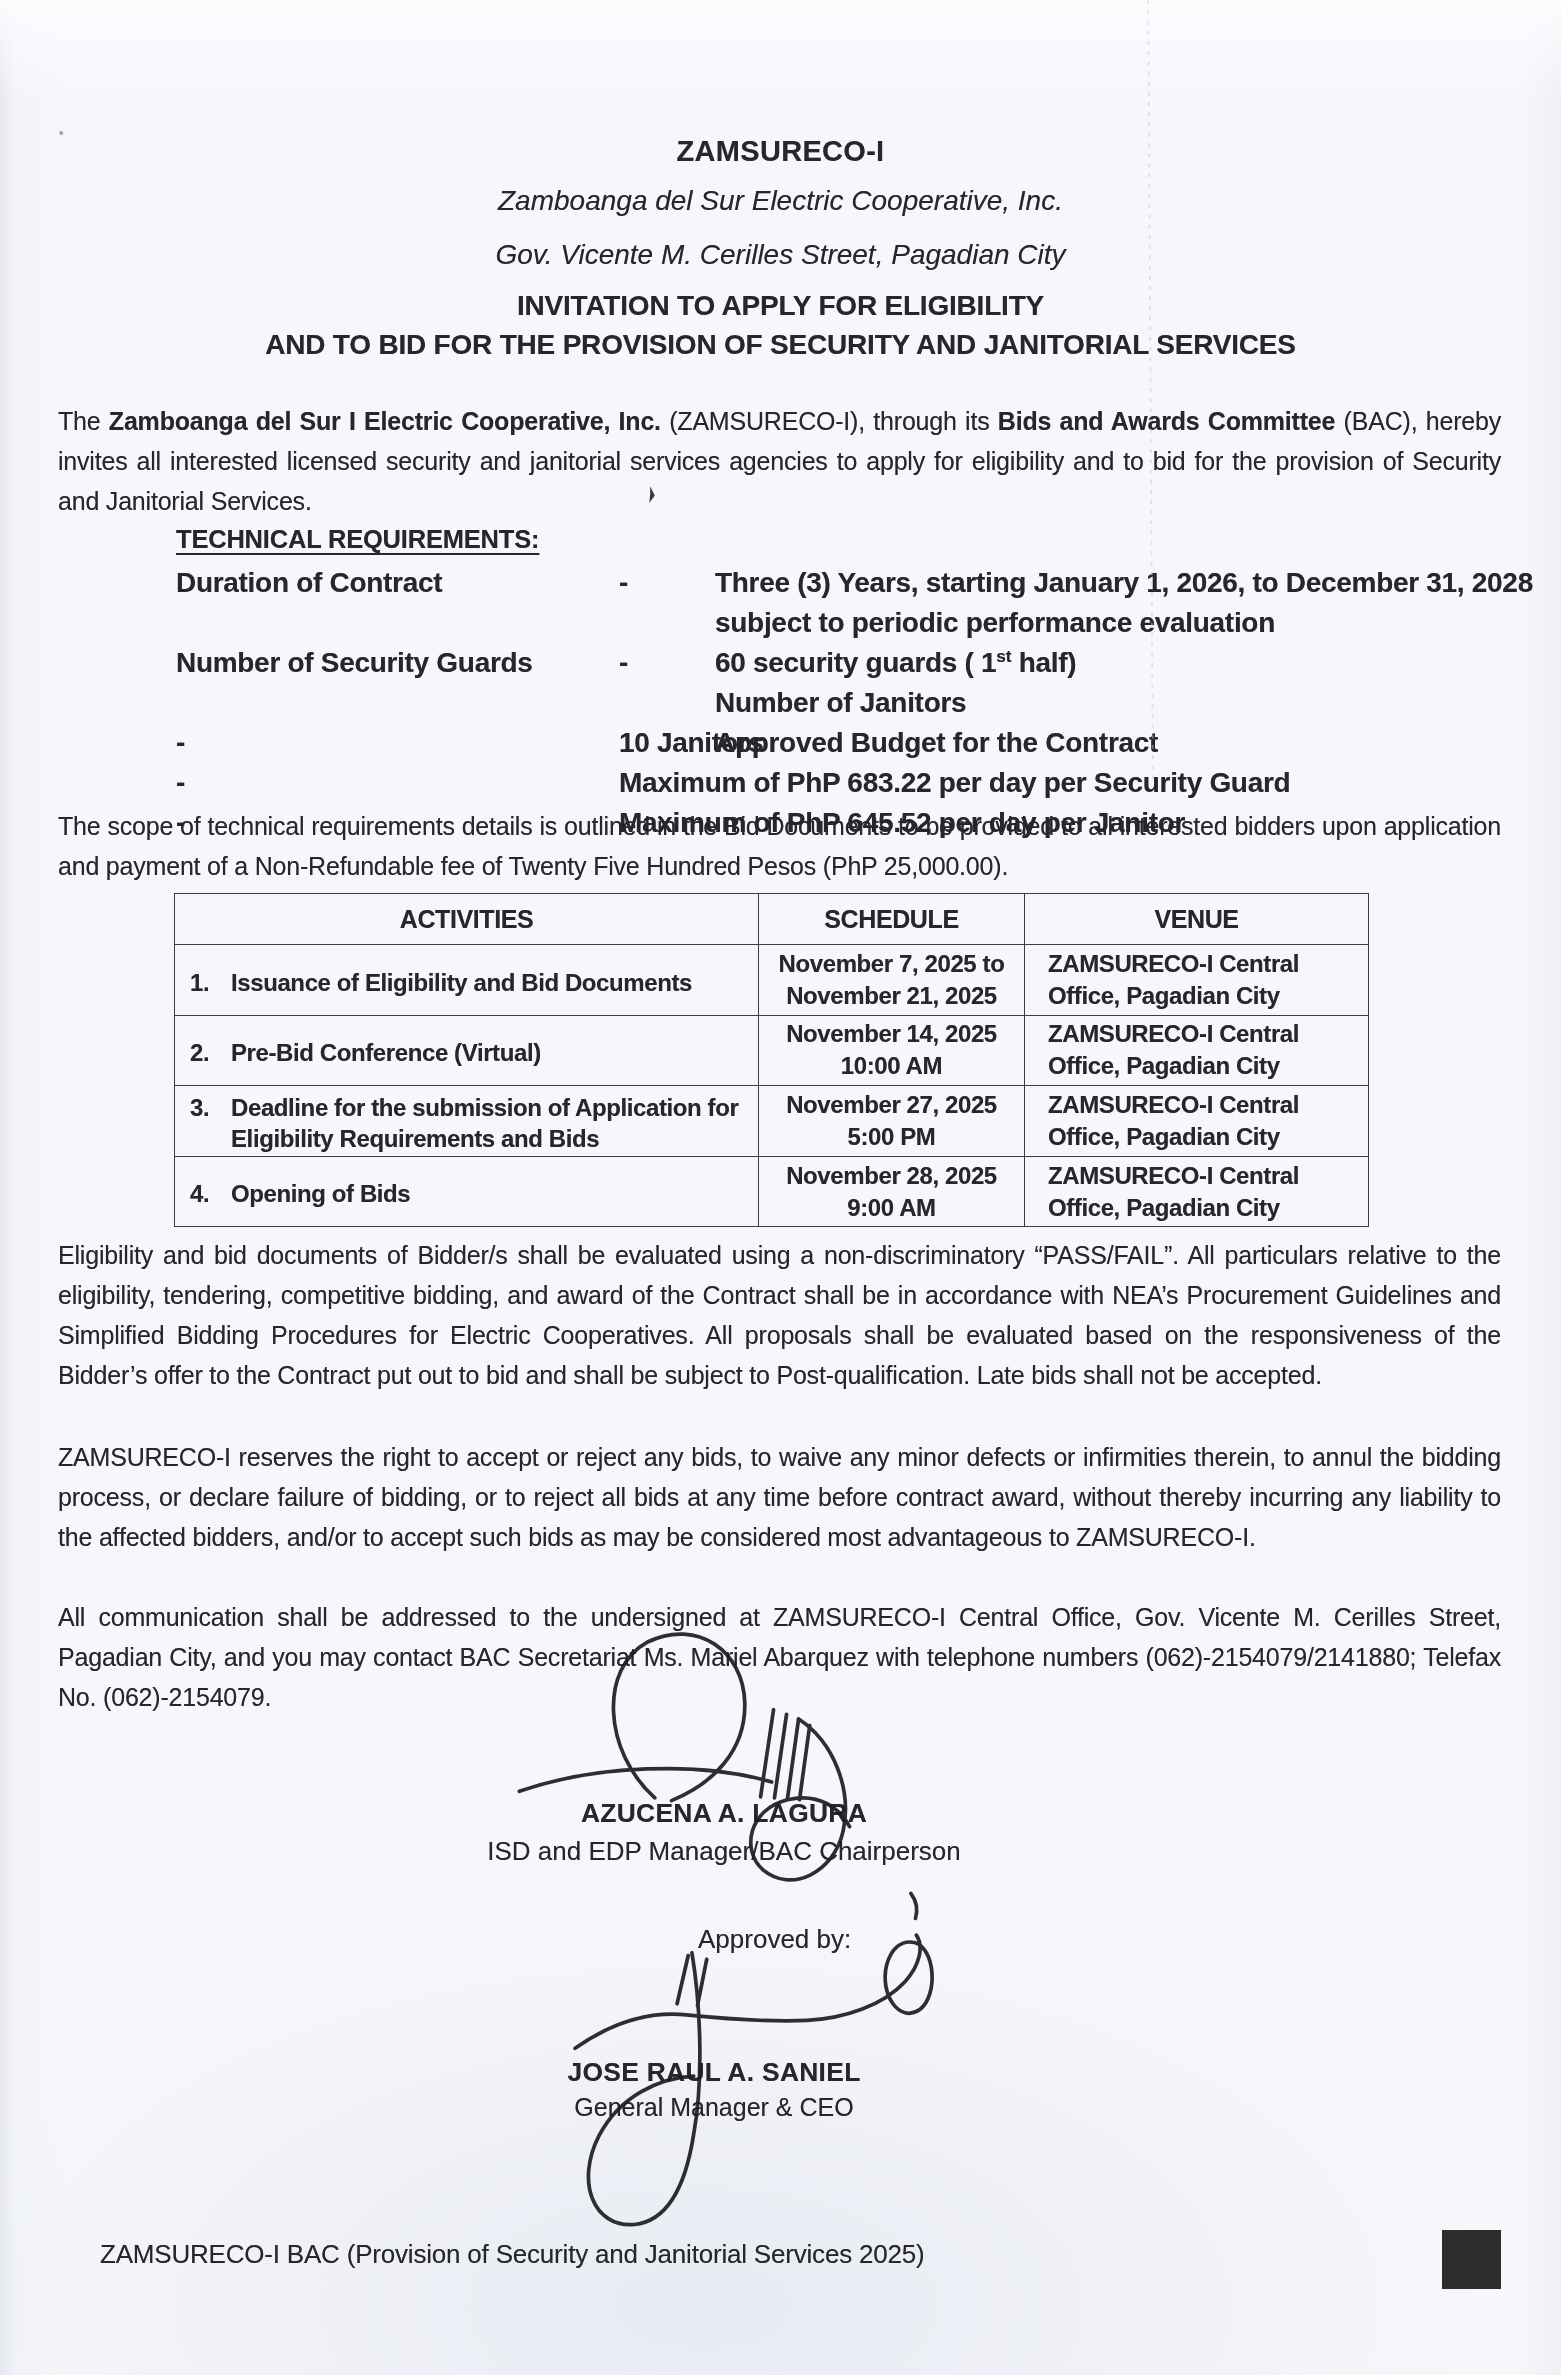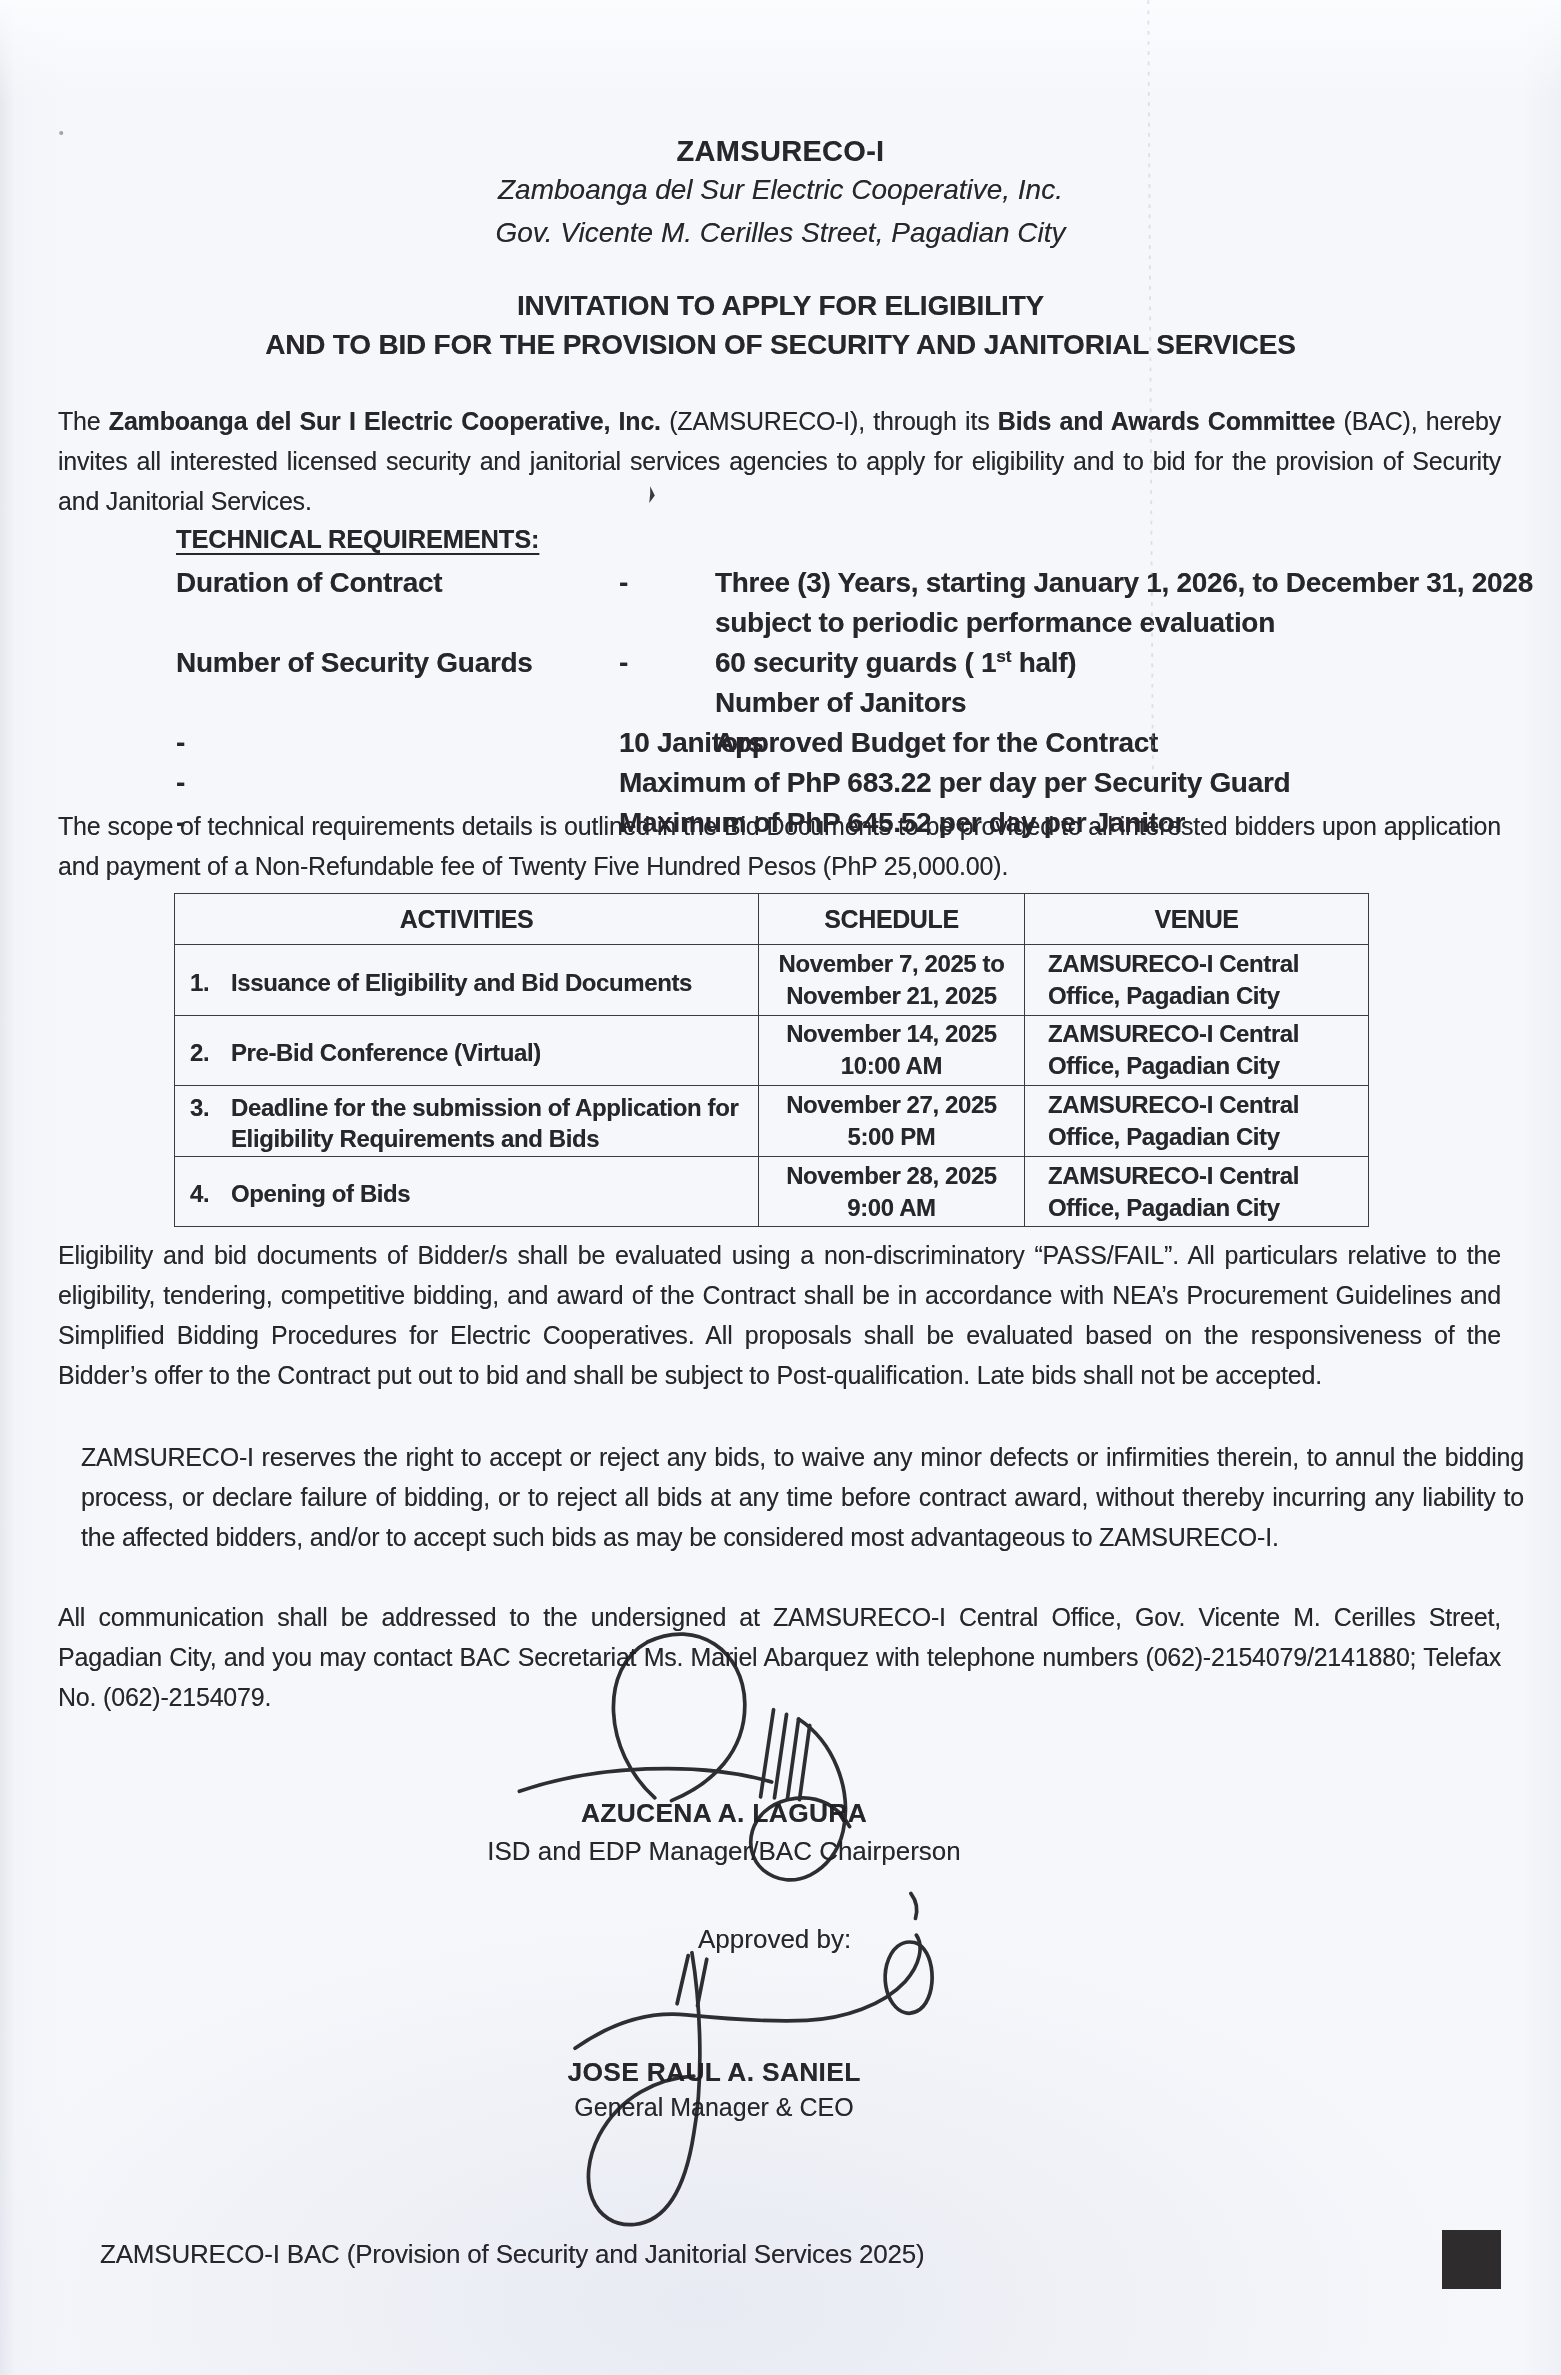--- a/index.html
+++ b/index.html
@@ -10,29 +10,29 @@
       linear-gradient(180deg,#fbfcfe 0px,rgba(251,252,254,0) 102px),
       radial-gradient(1113px 557px at 45% 97%, rgba(205,211,226,.35), rgba(205,211,226,0) 70%),
       linear-gradient(90deg,#e6e8ef 0px,#f2f4f9 15px,#f6f7fb 65px,#f6f7fb 1521px,#eef0f6 1561px),
       #f5f6fa;
   }
   .txt{text-shadow:0 0 0.5px rgba(38,38,43,.45);}
   .abs{position:absolute;}
   
   .doc-header{top:135px;left:0;width:100%;text-align:center;}
   .org-acr{font-size:29px;font-weight:bold;letter-spacing:0.3px;}
-  .org-sub{font-size:28px;font-style:italic;line-height:42px;margin-top:1px;}
+  .org-sub{font-size:28px;font-style:italic;line-height:42px;margin-top:12px;}
   .doc-title{top:286px;left:0;width:100%;text-align:center;font-weight:bold;font-size:28px;line-height:39px;letter-spacing:-0.2px;}
   
   .para{left:58px;width:1443px;margin:0;font-size:25px;line-height:40px;text-align:justify;letter-spacing:-0.2px;}
   .b{font-weight:bold;}
   .p-intro{top:401px;}
   .p-scope{top:806px;}
   .p-eval{top:1235px;}
-  .p-rights{top:1437px;margin-left:23px;}
+  .p-rights{top:1437px;}
   .p-comm{top:1597px;}
   
   .req-heading{top:525px;left:176px;font-size:25.5px;font-weight:bold;text-decoration:underline;text-underline-offset:4.6px;text-decoration-thickness:1.9px;letter-spacing:-0.2px;}
   .req-grid{top:563px;left:176px;width:1336px;display:grid;grid-template-columns:443px 96px auto;font-weight:bold;font-size:28px;line-height:40px;letter-spacing:-0.3px;}
   .req-grid > div{white-space:nowrap;}
   sup{font-size:.62em;vertical-align:super;line-height:0;}
   
   table.sched{top:893px;left:174px;position:absolute;border-collapse:collapse;table-layout:fixed;width:1195px;
     font-size:24px;font-weight:bold;letter-spacing:-0.4px;}
   table.sched th,table.sched td{border:1.9px solid #3b3b40;}

